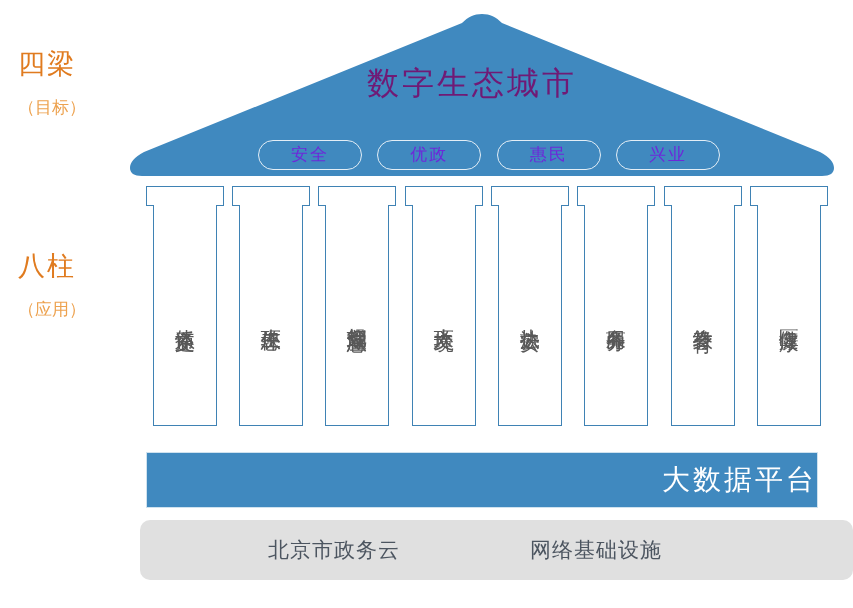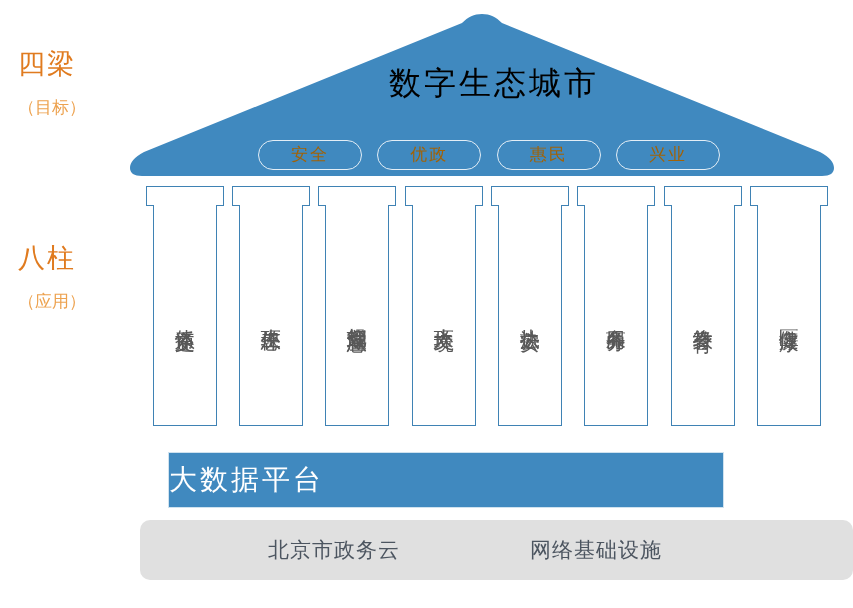--- a/index.html
+++ b/index.html
@@ -37,40 +37,40 @@
     letter-spacing: 2px;
     color: #e07b1f;
   }
   .tier-label .tl-sub {
     display: block;
     font-size: 17px;
     margin-top: 16px;
     color: #eda24f;
   }
   #tier-goal   { top: 47px;  }
-  #tier-apps   { top: 241px; }
+  #tier-apps   { top: 249px; }
   #tier-base   { top: 440px; }
 
   
   #roof-wrap {
     position: absolute;
     left: 130px;
     top: 14px;
     width: 704px;
     height: 162px;
   }
   #roof-wrap svg { display: block; width: 704px; height: 162px; }
 
   #roof-title {
     position: absolute;
-    left: 142px;
+    left: 120px;
     top: 62px;
     width: 704px;
     text-align: center;
-    color: #000000;
+    color: #701a75;
     font-size: 32px;
     letter-spacing: 3px;
     white-space: nowrap;
   }
 
   
   #pill-row {
     position: absolute;
     left: 258px;
     top: 125px;
@@ -79,21 +79,21 @@
     display: flex;
     justify-content: space-between;
     align-items: center;
   }
   .pill {
     width: 104px;
     height: 30px;
     box-sizing: border-box;
     border: 1px solid #e3eef6;
     border-radius: 15px;
-    color: #a16207;
+    color: #6d28d9;
     font-size: 17px;
     letter-spacing: 2px;
     display: flex;
     align-items: center;
     justify-content: center;
     background: transparent;
     margin-top: 27px;
   }
 
   
@@ -142,30 +142,30 @@
     writing-mode: vertical-rl;
     text-orientation: upright;
     max-height: 205px;
     text-align: center;
     white-space: nowrap;
   }
 
   
   #platform-bar {
     position: absolute;
-    left: 168px;
+    left: 146px;
     top: 452px;
-    width: 556px;
+    width: 672px;
     height: 56px;
     background: #4089bf;
     border: 1px solid #cfe2ef;
     box-sizing: border-box;
     display: flex;
     align-items: center;
-    justify-content: flex-start;
+    justify-content: flex-end;
   }
   #platform-bar .plat-text {
     color: #ffffff;
     font-size: 28px;
     letter-spacing: 3px;
     white-space: nowrap;
   }
 
   
   #footer-bar {

